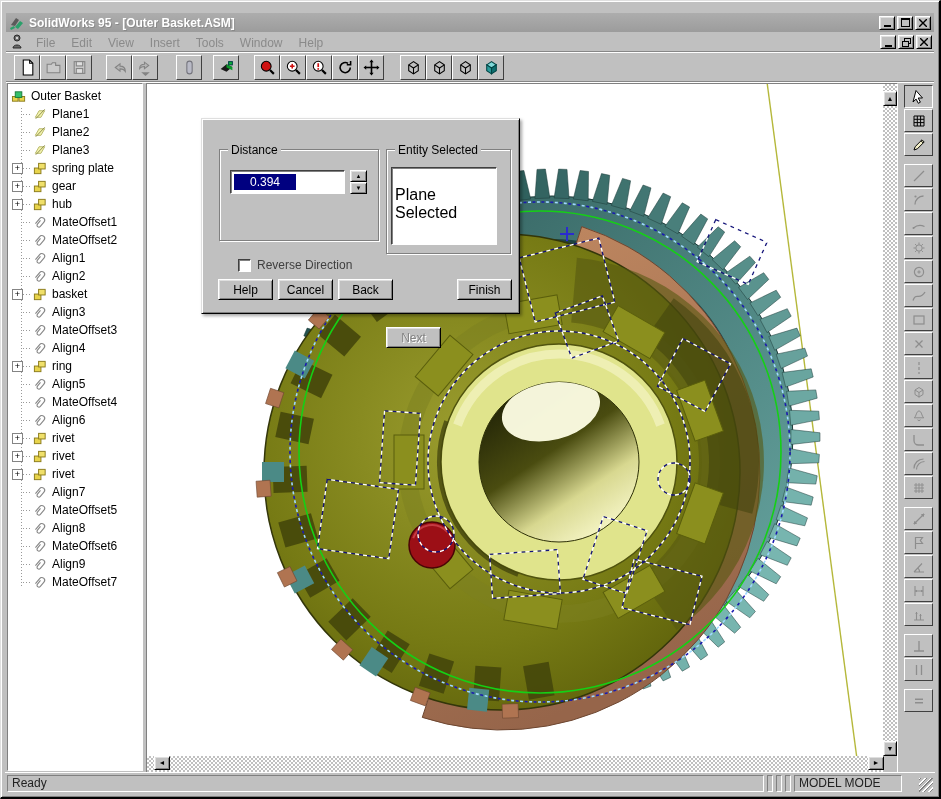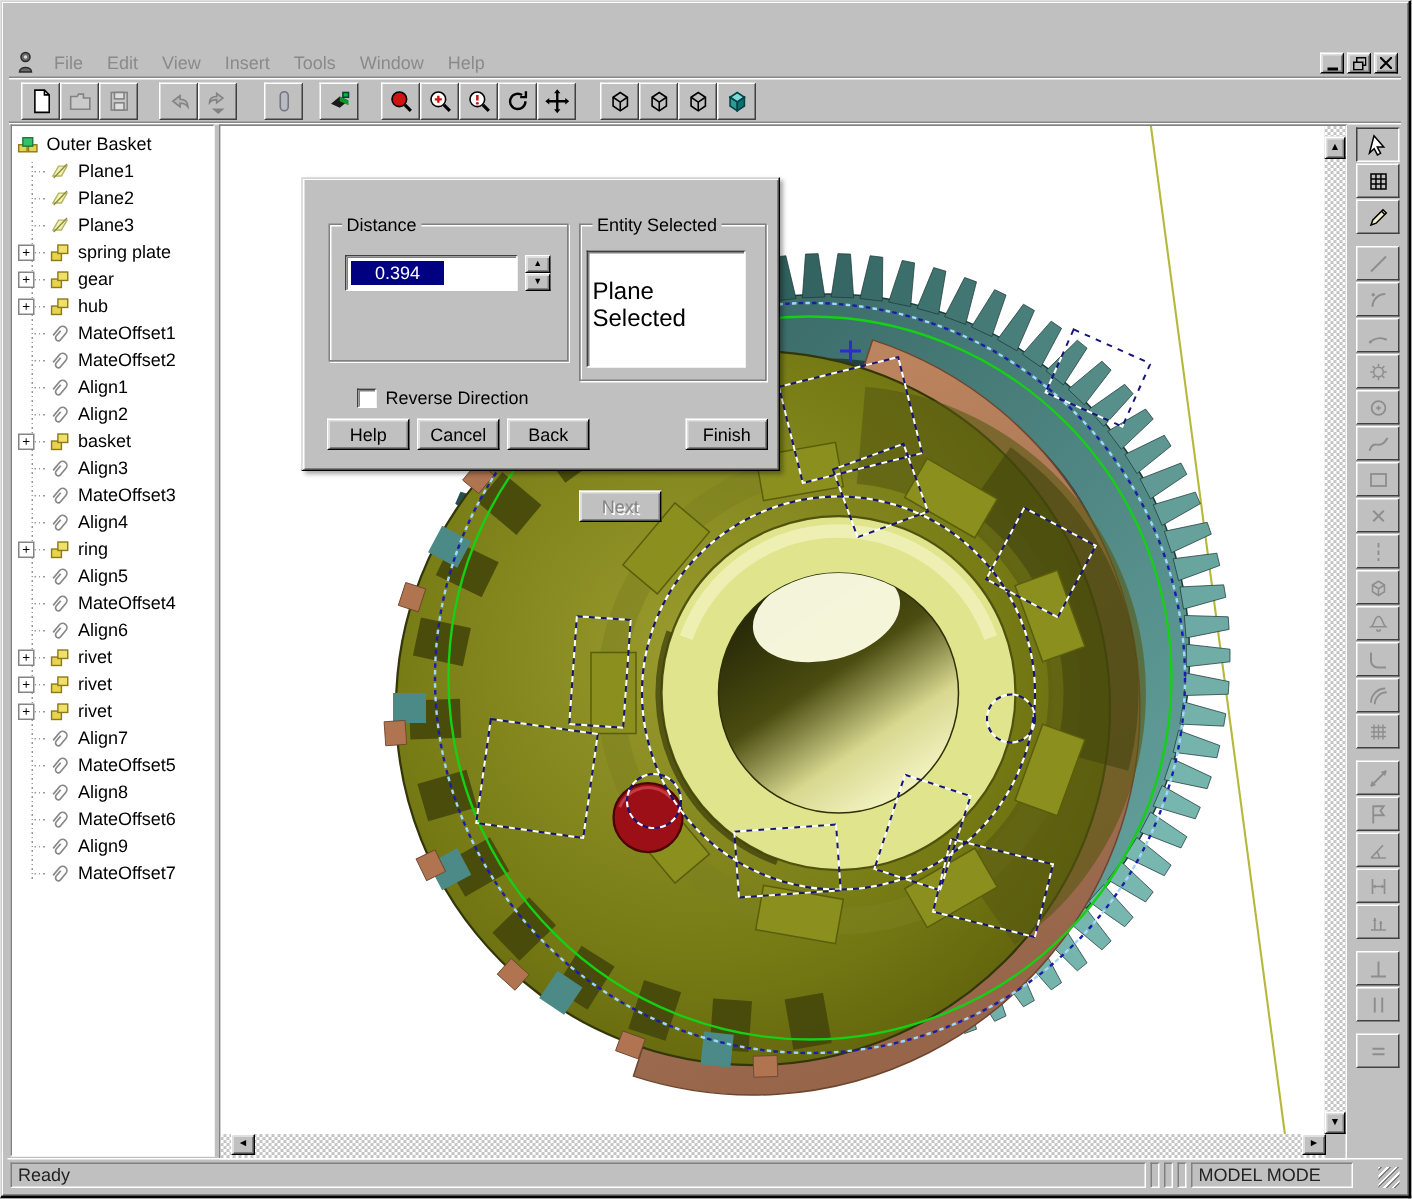--- a/index.html
+++ b/index.html
@@ -101,35 +101,59 @@
     border:1px solid; border-color:#404040 #fff #fff #404040; box-shadow:inset 1px 1px 0 #808080;
     font-size:12px; display:flex; align-items:center; padding-left:3px; }
   .dinput .sel { background:#000080; color:#fff; padding:1px 16px; }
   .spinner { position:absolute; left:130px; top:20px; width:17px; height:24px; }
   .spinbtn { width:17px; height:12px; background:#c0c0c0; border:1px solid;
     border-color:#fff #000 #000 #fff; box-shadow:inset 1px 1px 0 #dfdfdf, inset -1px -1px 0 #808080;
     font-size:6px; text-align:center; line-height:10px; color:#000; }
   .chkrow { position:absolute; left:36px; top:139px; display:flex; align-items:center; gap:6px; }
   .chkbox { width:13px; height:13px; background:#fff; border:1px solid;
     border-color:#404040 #fff #fff #404040; box-shadow:inset 1px 1px 0 #808080; }
-  .chkrow span { font-size:12px; color:#000000; }
+  .chkrow span { font-size:12px; color:#404040; }
   .listbox { position:absolute; left:4px; top:17px; width:106px; height:78px; background:#fff;
     border:1px solid; border-color:#404040 #fff #fff #404040; box-shadow:inset 1px 1px 0 #808080;
     font-size:16px; padding:18px 3px; color:#000; }
   .dbtnrow { position:absolute; left:0; top:160px; width:100%; }
   .dbtn { position:absolute; width:55px; height:21px; background:#c0c0c0; border:1px solid;
     border-color:#fff #000 #000 #fff; box-shadow:inset 1px 1px 0 #dfdfdf, inset -1px -1px 0 #808080;
     font-size:12px; color:#000; display:flex; align-items:center; justify-content:center; }
   .dbtn.disabled { color:#838383; text-shadow:1px 1px 0 #fff; }
 </style>
 </head>
 <body>
 
 <div class="app">
 
+  <div class="titlebar">
+    <svg width="16" height="16" viewBox="0 0 16 16">
+      <path d="M2 10 L7 3 L10 5 L6 11 Z" fill="#5a5a5a"></path>
+      <path d="M6 12 L11 6 L14 8 L9 14 Z" fill="#2aa06a"></path>
+      <path d="M1 13 l4-2 1 2 -4 2z" fill="#2aa06a"></path>
+    </svg>
+    <span class="ttext">SolidWorks 95 - [Outer Basket.ASM]</span>
+    <div class="winbtns">
+      <div class="wbtn">
+          <div class="minbar"></div>
+        </div>
+      <div class="wbtn">
+          <svg width="9" height="9" viewBox="0 0 9 9">
+            <rect x="0.5" y="0.5" width="8" height="8" fill="none" stroke="#000"></rect>
+            <line x1="0.5" y1="1.5" x2="8.5" y2="1.5" stroke="#000"></line>
+          </svg>
+        </div>
+      <div class="wbtn">
+          <svg width="8" height="8" viewBox="0 0 8 8">
+            <path d="M0 0 L8 8 M8 0 L0 8" stroke="#000" stroke-width="1.4"></path>
+          </svg>
+        </div>
+    </div>
+  </div>
 
   <div class="menubar">
     <svg width="14" height="16" viewBox="0 0 14 16" style="margin:0 4px;">
       <circle cx="7" cy="4" r="3" fill="#6a6a6a" stroke="#2a2a2a"></circle>
       <path d="M3 14 c0-4 8-4 8 0 z" fill="#6a6a6a" stroke="#2a2a2a"></path>
       <circle cx="7" cy="4" r="1.2" fill="#d8d8d8"></circle>
     </svg>
     <span id="menu-items"><span class="menuitem">File</span><span class="menuitem">Edit</span><span class="menuitem">View</span><span class="menuitem">Insert</span><span class="menuitem">Tools</span><span class="menuitem">Window</span><span class="menuitem">Help</span></span>
     <div class="winbtns">
       <div class="wbtn">

